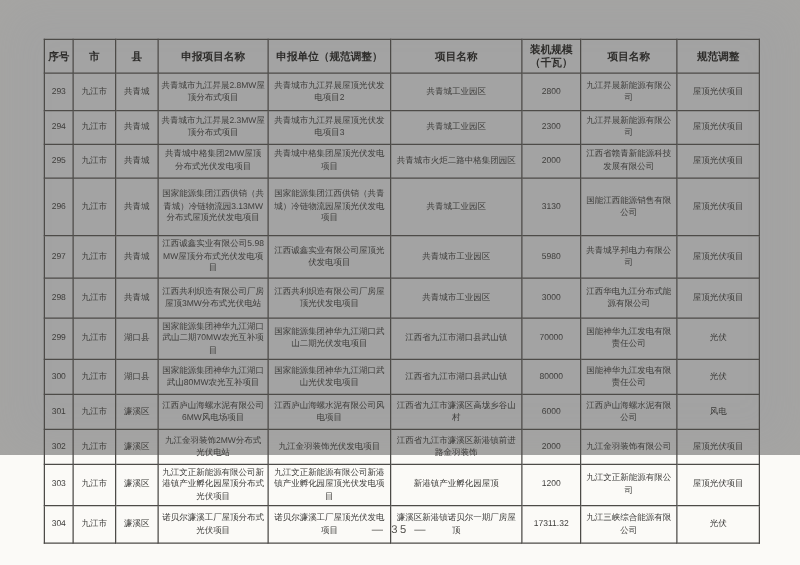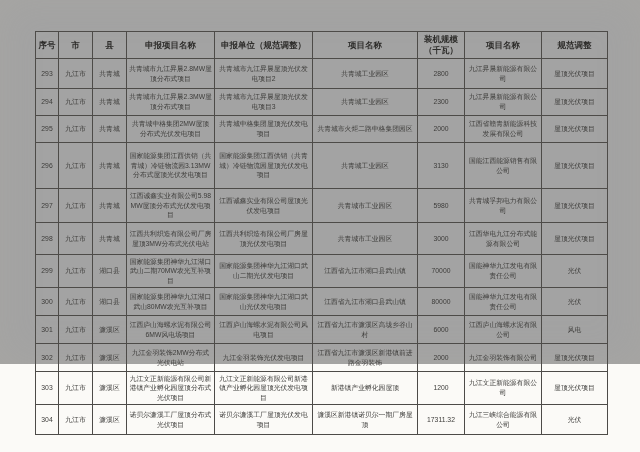--- a/index.html
+++ b/index.html
@@ -232,14 +232,15 @@
           <td>诺贝尔濂溪工厂屋顶分布式光伏项目</td>
           <td>诺贝尔濂溪工厂屋顶光伏发电项目</td>
           <td>濂溪区新港镇诺贝尔一期厂房屋顶</td>
           <td>17311.32</td>
           <td>九江三峡综合能源有限公司</td>
           <td>光伏</td>
         </tr>
       </tbody>
   </table>
 
+  <div class="footer-pageno">— 35 —</div>
 
 </div>
 
 </body></html>

